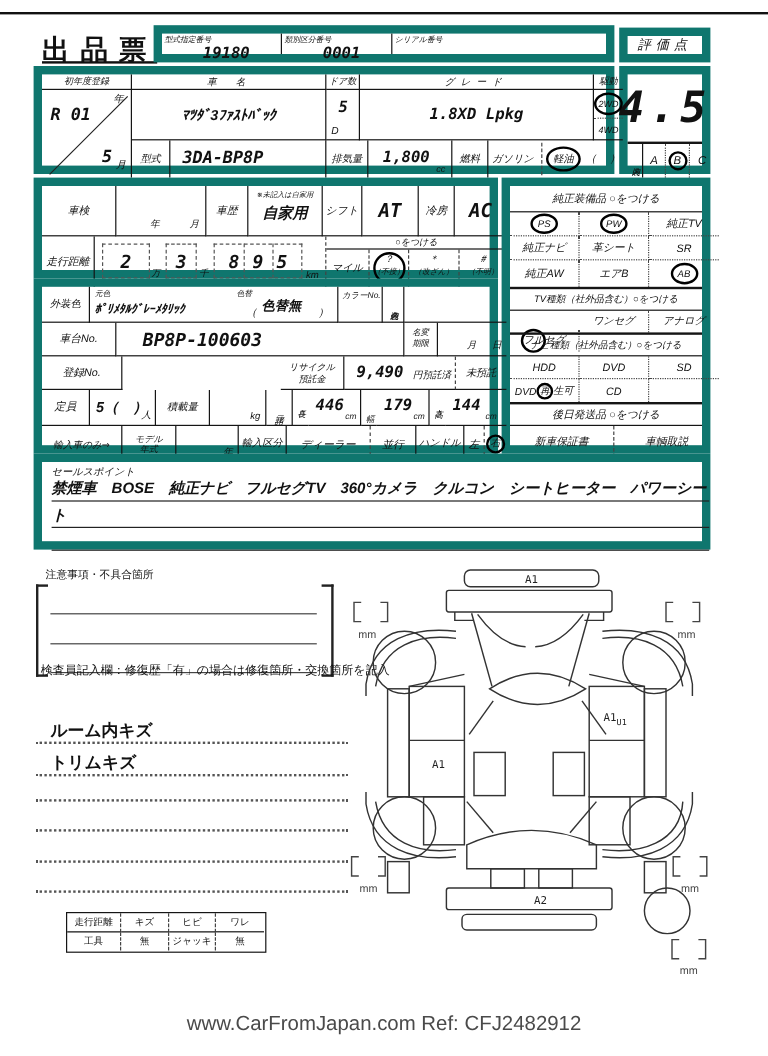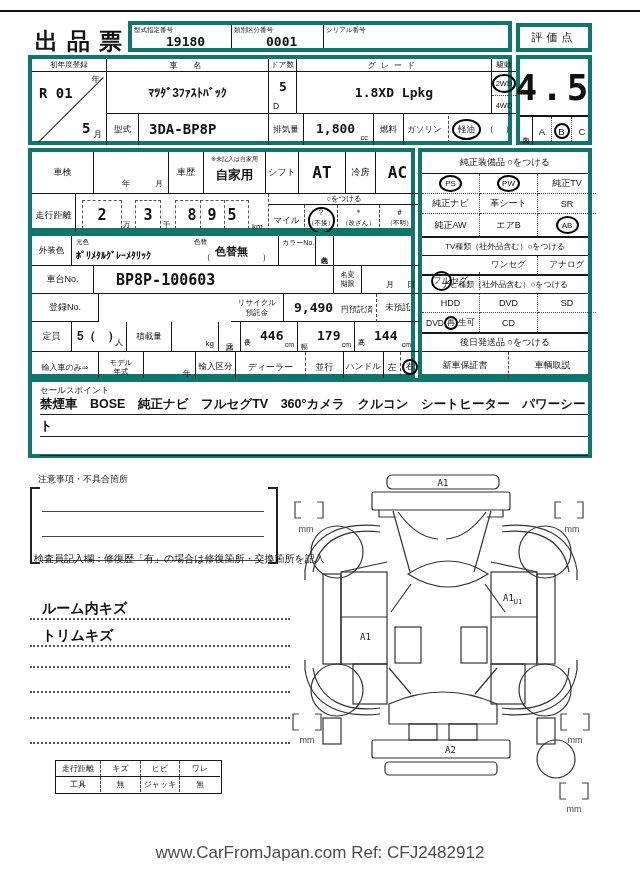--- a/index.html
+++ b/index.html
@@ -1,40 +1,40 @@
 <!DOCTYPE html>
 <html><head>
 <meta charset="utf-8">
 <style>
   * { margin:0; padding:0; box-sizing:border-box; }
   html,body { width:640px; height:880px; background:#fff; }
   body { position:relative; font-family:"Liberation Sans","DejaVu Sans",sans-serif; color:#111; overflow:hidden; }
   .abs { position:absolute; }
-  .bx  { position:absolute; border:4px solid #0f766e; }
+  .bx  { position:absolute; border:7px solid #0f766e;font-style:italic; }
   .cc  { display:flex; align-items:center; justify-content:center; text-align:center; }
   .mono{ font-family:"DejaVu Sans Mono","Liberation Mono",monospace; }
   .b   { font-weight:bold; }
   .vt  { writing-mode:vertical-rl; text-orientation:upright; line-height:1; }
   .brR { border-right:1px solid #151515; }
   .brB { border-bottom:1px solid #151515; }
   .dotR{ border-right:1px dotted #444; }
   .dotB{ border-bottom:1px dotted #444; }
   .dshR{ border-right:1px dashed #444; }
   .ocir{ display:inline-flex; align-items:center; justify-content:center; border:2px solid #000; border-radius:50%; }
   .omark{ position:absolute; border:2px solid #000; border-radius:50%; pointer-events:none; }
   .dashedbox{ position:absolute; border:1.5px dashed #555; display:flex; align-items:center; justify-content:center; }
   .dotline{ position:absolute; border-top:2px dotted #555; }
   .tiny{ font-size:6.5px; }
 </style>
 </head>
 <body>
 
 <div class="abs" style="left:0;top:10px;width:640px;height:2px;background:#111;"></div>
 
-<div class="abs b" style="left:35px;top:26px;font-size:23px;letter-spacing:9px;">出品票</div>
+<div class="abs b" style="left:35px;top:26px;font-size:23px;letter-spacing:9px;text-decoration:underline;">出品票</div>
 
 <div class="bx" style="left:128px;top:21px;width:384px;height:31px;">
   <div class="abs brR" style="left:0;top:0;width:100px;height:100%;">
     <span class="abs tiny" style="left:2px;top:1px;">型式指定番号</span>
     <span class="abs mono b" style="left:34px;top:9px;font-size:13px;">19180</span>
   </div>
   <div class="abs brR" style="left:100px;top:0;width:92px;height:100%;">
     <span class="abs tiny" style="left:2px;top:1px;">類別区分番号</span>
     <span class="abs mono b" style="left:34px;top:9px;font-size:13px;">0001</span>
   </div>

